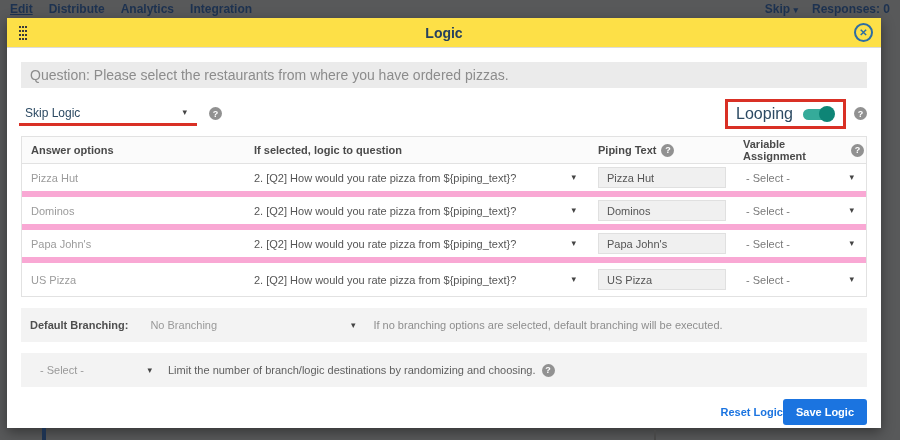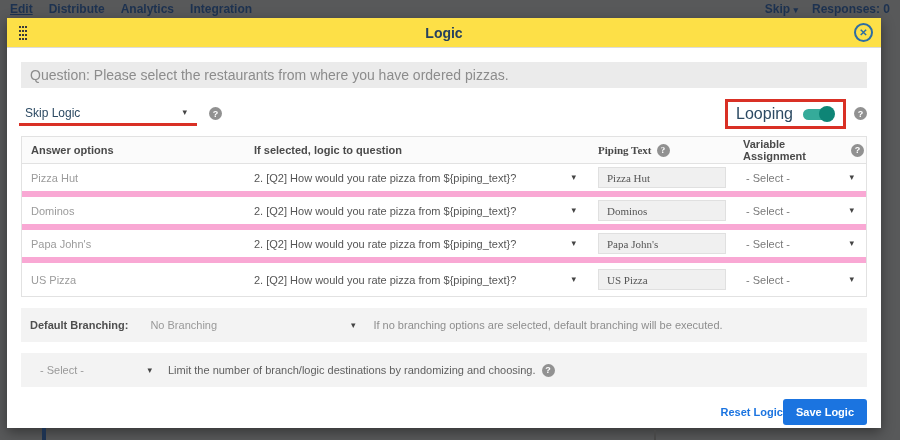--- a/index.html
+++ b/index.html
@@ -94,21 +94,21 @@
   .looping-group .help-2 { margin-left:8px; }
 
   
   .logic-table { border:1px solid #e2e2e2; font-size:11px; }
   .t-head {
     display:flex; align-items:center; height:27px; background:#fbfbfb;
     border-bottom:1px solid #e2e2e2; font-weight:bold; color:#4a4a4a;
   }
   .col-answer { width:232px; padding-left:9px; }
   .col-jump   { width:340px; display:flex; align-items:center; justify-content:space-between; padding-right:18px; }
-  .col-piping { width:140px; display:flex; align-items:center; gap:5px; padding-left:4px;font-family:Liberation Serif, serif; }
+  .col-piping { width:140px; display:flex; align-items:center; gap:5px; padding-left:4px; }
   .col-var    { width:130px; display:flex; align-items:center; gap:5px; padding-left:9px; }
   .t-row {
     display:flex; align-items:center; height:33px; border-bottom:6px solid #f9a8d4;
   }
   .t-row:last-child { border-bottom:none; }
   .t-row .col-answer { color:#9b9b9b; }
   .t-row .col-jump { color:#555; cursor:pointer; }
   .piping-input {
     width:128px; height:21px; background:#f0f0f0; border:1px solid #e0e0e0;
     display:flex; align-items:center; padding-left:8px; color:#555; cursor:text;

